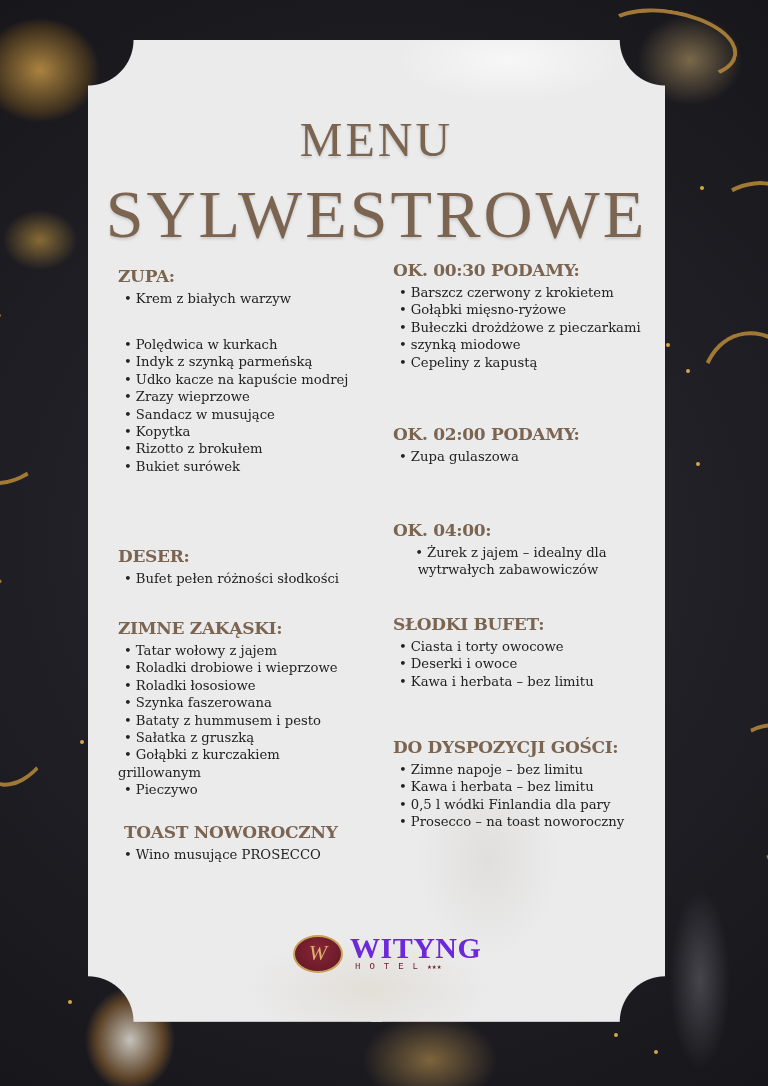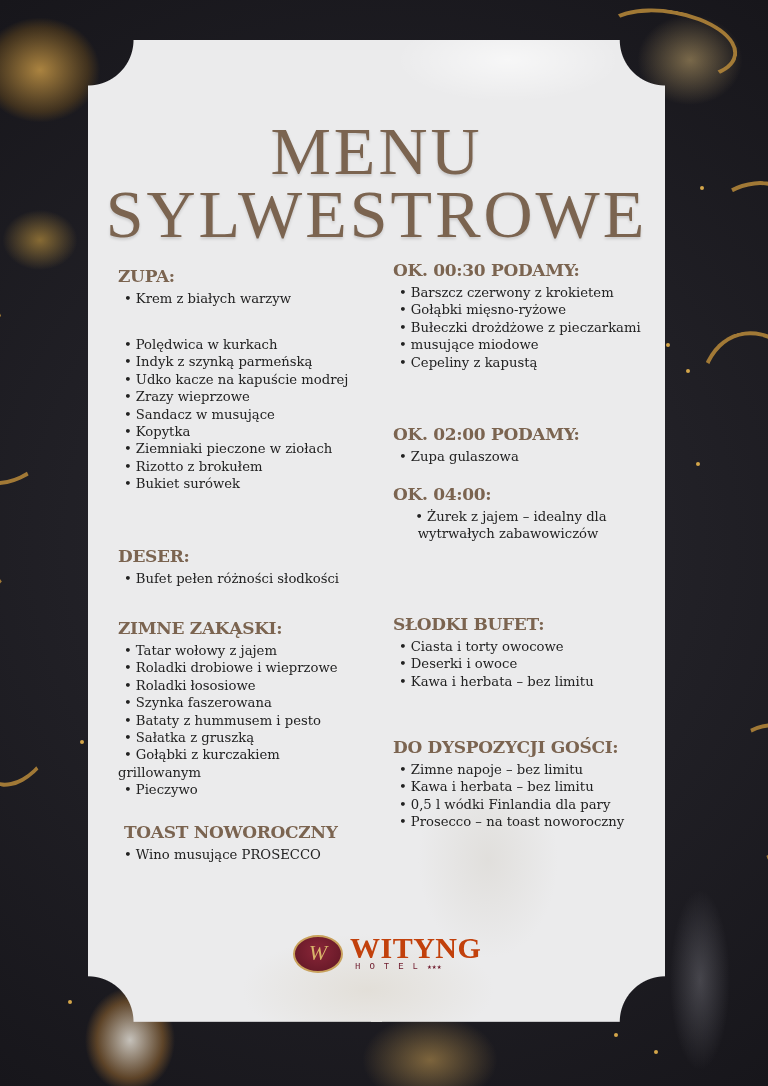--- a/index.html
+++ b/index.html
@@ -46,21 +46,21 @@
         radial-gradient(ellipse 100px 140px at 400px 820px, rgba(205,200,190,0.35), transparent 70%),
         radial-gradient(ellipse 180px 80px at 280px 950px, rgba(210,200,180,0.35), transparent 70%);
     }
 
     .title {
       position: absolute; left: 0; width: 100%; text-align: center;
       color: #7b6450; font-family: "Liberation Serif", serif; font-weight: normal;
       letter-spacing: 3px; margin: 0;
       text-shadow: 0 2px 3px rgba(0,0,0,0.15);
     }
-    .title.l1 { top: 72px; font-size: 68px; }
+    .title.l1 { top: 72px; font-size: 48px; }
     .title.l2 { top: 135px; font-size: 68px; }
 
     .section { position: absolute; }
     .section h2 {
       margin: 0; color: #7b6450; font-family: "DejaVu Serif", serif; font-weight: bold;
       font-size: 17px; letter-spacing: -0.3px; line-height: 24px; white-space: nowrap;
     }
     .section ul { list-style: none; margin: 2px 0 0 0; padding: 0; }
     .section li {
       font-family: "DejaVu Serif", serif; font-size: 13.2px; line-height: 17.4px;
@@ -72,21 +72,21 @@
     .logo { position: absolute; left: 205px; top: 893px; width: 190px; height: 50px; }
     .logo-emblem {
       position: absolute; left: 0; top: 2px; width: 50px; height: 38px; border-radius: 50%;
       background: radial-gradient(ellipse at 50% 40%, #8a2638, #5e1624);
       border: 2px solid #c9a25c; box-sizing: border-box;
       color: #d9b56a; font-family: "Liberation Serif", serif; font-style: italic;
       font-size: 22px; text-align: center; line-height: 32px;
     }
     .logo-name {
       position: absolute; left: 57px; top: -2px; font-family: "Liberation Serif", serif;
-      font-weight: bold; font-size: 30px; color: #c2410c; letter-spacing: 0.5px;
+      font-weight: bold; font-size: 30px; color: #6d28d9; letter-spacing: 0.5px;
     }
     .logo-sub {
       position: absolute; left: 62px; top: 29px; font-family: Liberation Mono, monospace;
       font-size: 9px; color: #6e1a2c; letter-spacing: 9px;
     }
   </style>
 </head>
 <body>
 
 <div class="bg">
@@ -120,21 +120,20 @@
   </div>
 
   <div class="section" style="left:30px;top:294px;">
     <ul>
       <li><span class="b">•</span><span>Polędwica w kurkach</span></li>
       <li><span class="b">•</span><span>Indyk z szynką parmeńską</span></li>
       <li><span class="b">•</span><span>Udko kacze na kapuście modrej</span></li>
       <li><span class="b">•</span><span>Zrazy wieprzowe</span></li>
       <li><span class="b">•</span><span>Sandacz w musujące</span></li>
       <li><span class="b">•</span><span>Kopytka</span></li>
-      <li><span class="b">•</span><span>Ziemniaki pieczone w ziołach</span></li>
       <li><span class="b">•</span><span>Rizotto z brokułem</span></li>
       <li><span class="b">•</span><span>Bukiet surówek</span></li>
     </ul>
   </div>
 
   <div class="section" style="left:30px;top:504px;">
     <h2>DESER:</h2>
     <ul>
       <li><span class="b">•</span><span>Bufet pełen różności słodkości</span></li>
     </ul>
@@ -160,33 +159,33 @@
       <li><span class="b" style="margin-left:0">•</span><span>Wino musujące PROSECCO</span></li>
     </ul>
   </div>
 
   <div class="section" style="left:305px;top:218px;">
     <h2>OK. 00:30 PODAMY:</h2>
     <ul>
       <li><span class="b">•</span><span>Barszcz czerwony z krokietem</span></li>
       <li><span class="b">•</span><span>Gołąbki mięsno-ryżowe</span></li>
       <li><span class="b">•</span><span>Bułeczki drożdżowe z pieczarkami</span></li>
-      <li><span class="b">•</span><span>musujące miodowe</span></li>
+      <li><span class="b">•</span><span>szynką miodowe</span></li>
       <li><span class="b">•</span><span>Cepeliny z kapustą</span></li>
     </ul>
   </div>
 
   <div class="section" style="left:305px;top:382px;">
     <h2>OK. 02:00 PODAMY:</h2>
     <ul>
       <li><span class="b">•</span><span>Zupa gulaszowa</span></li>
     </ul>
   </div>
 
-  <div class="section" style="left:305px;top:442px;">
+  <div class="section" style="left:305px;top:478px;">
     <h2>OK. 04:00:</h2>
     <ul>
       <li class="wrap" style="width:230px;text-align:center;"><span class="b">•</span><span>Żurek z jajem – idealny dla wytrwałych zabawowiczów</span></li>
     </ul>
   </div>
 
   <div class="section" style="left:305px;top:572px;">
     <h2>SŁODKI BUFET:</h2>
     <ul>
       <li><span class="b">•</span><span>Ciasta i torty owocowe</span></li>

